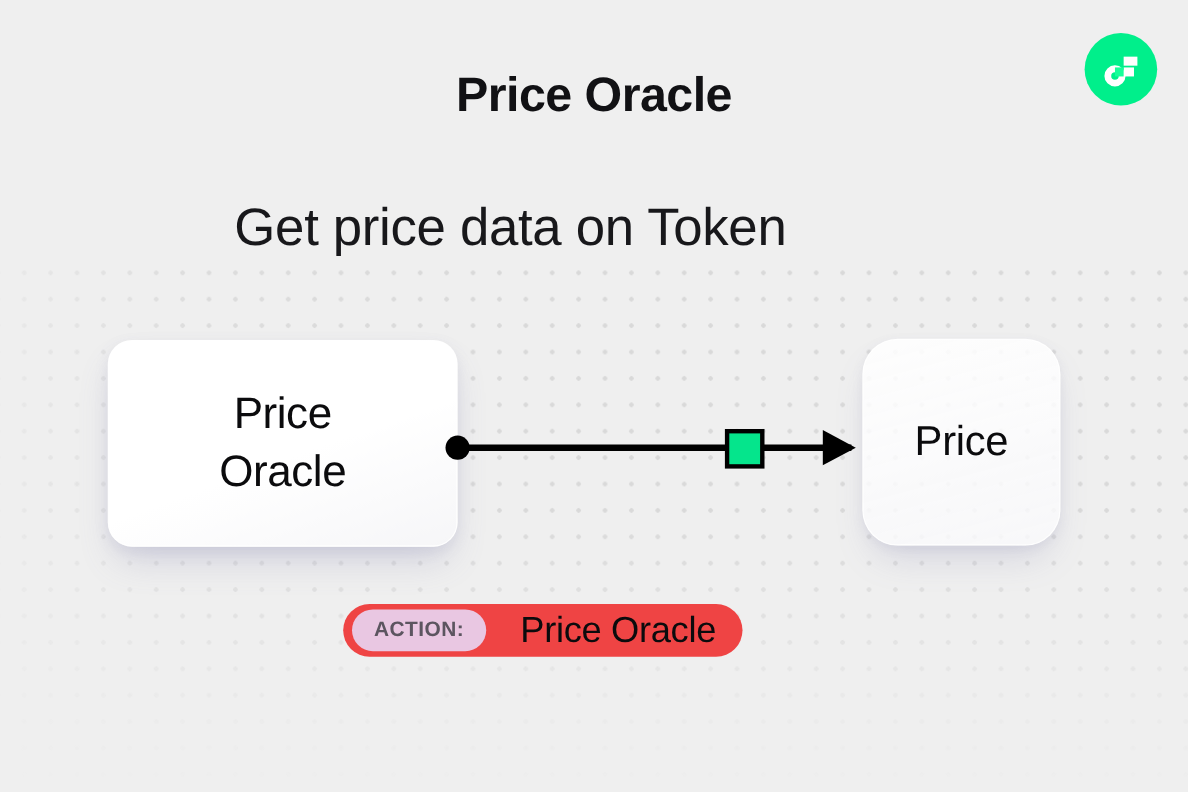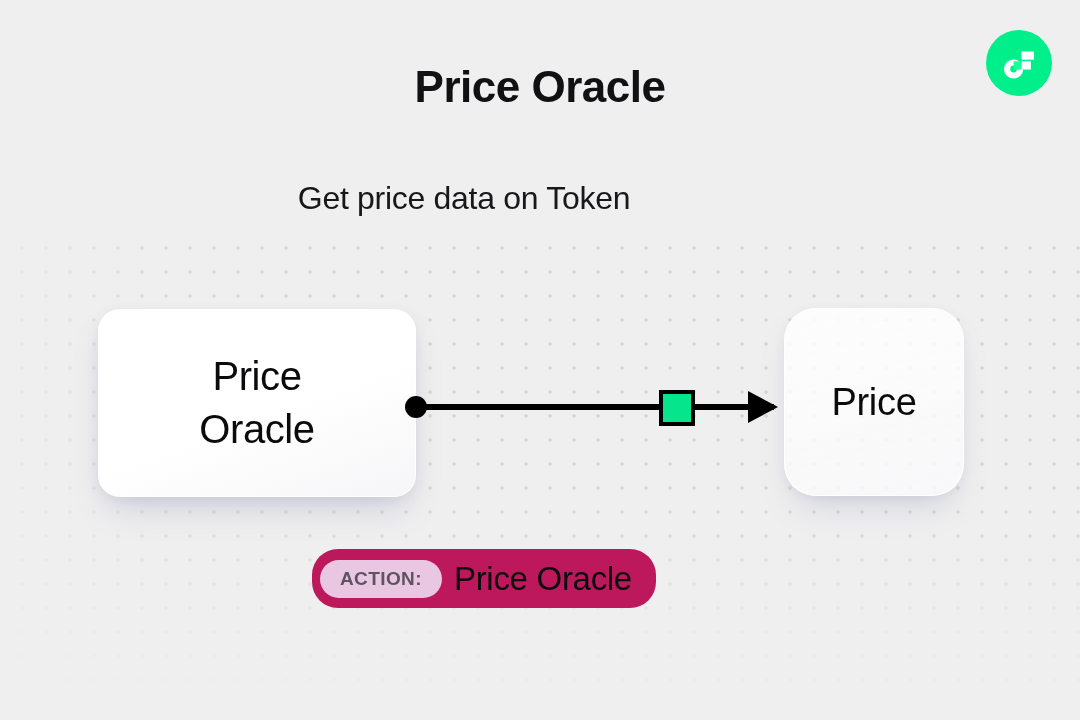--- a/index.html
+++ b/index.html
@@ -43,21 +43,21 @@
   
   .page-title{
     position:absolute; left:0; top:62px; width:1080px;
     text-align:center;
     font-size:44px; font-weight:700; letter-spacing:-.5px;
     color:#111114;
   }
   .page-subtitle{
     position:absolute; left:0; top:180px; width:928px;
     text-align:center;
-    font-size:32px; font-weight:400; letter-spacing:-.3px;
+    font-size:48px; font-weight:400; letter-spacing:-.3px;
     color:#18181b;
   }
 
   
   .node{
     position:absolute;
     display:flex; align-items:center; justify-content:center;
     text-align:center;
     color:#0b0b0d;
   }
@@ -81,23 +81,23 @@
   }
   .node-label{ white-space:pre-line; }
 
   
   .edge{ position:absolute; left:396px; top:378px; width:396px; height:52px; }
   .edge svg{ display:block; overflow:visible; }
 
   
   .action-chip{
     position:absolute; left:312px; top:549px;
-    height:59px; padding:0 24px 0 8px;
-    display:flex; align-items:center; gap:12px;
-    background:#be185d; border-radius:26px;
+    height:48px; padding:0 24px 0 8px;
+    display:flex; align-items:center; gap:31px;
+    background:#ef4444; border-radius:26px;
   }
   .action-tag{
     background:#e9c7e2; color:#5c5560;
     font-size:19px; font-weight:700; letter-spacing:.4px;
     padding:8px 20px; border-radius:20px;
   }
   .action-value{
     font-size:33px; color:#0b0b0d; letter-spacing:-.3px;
   }
 </style>

